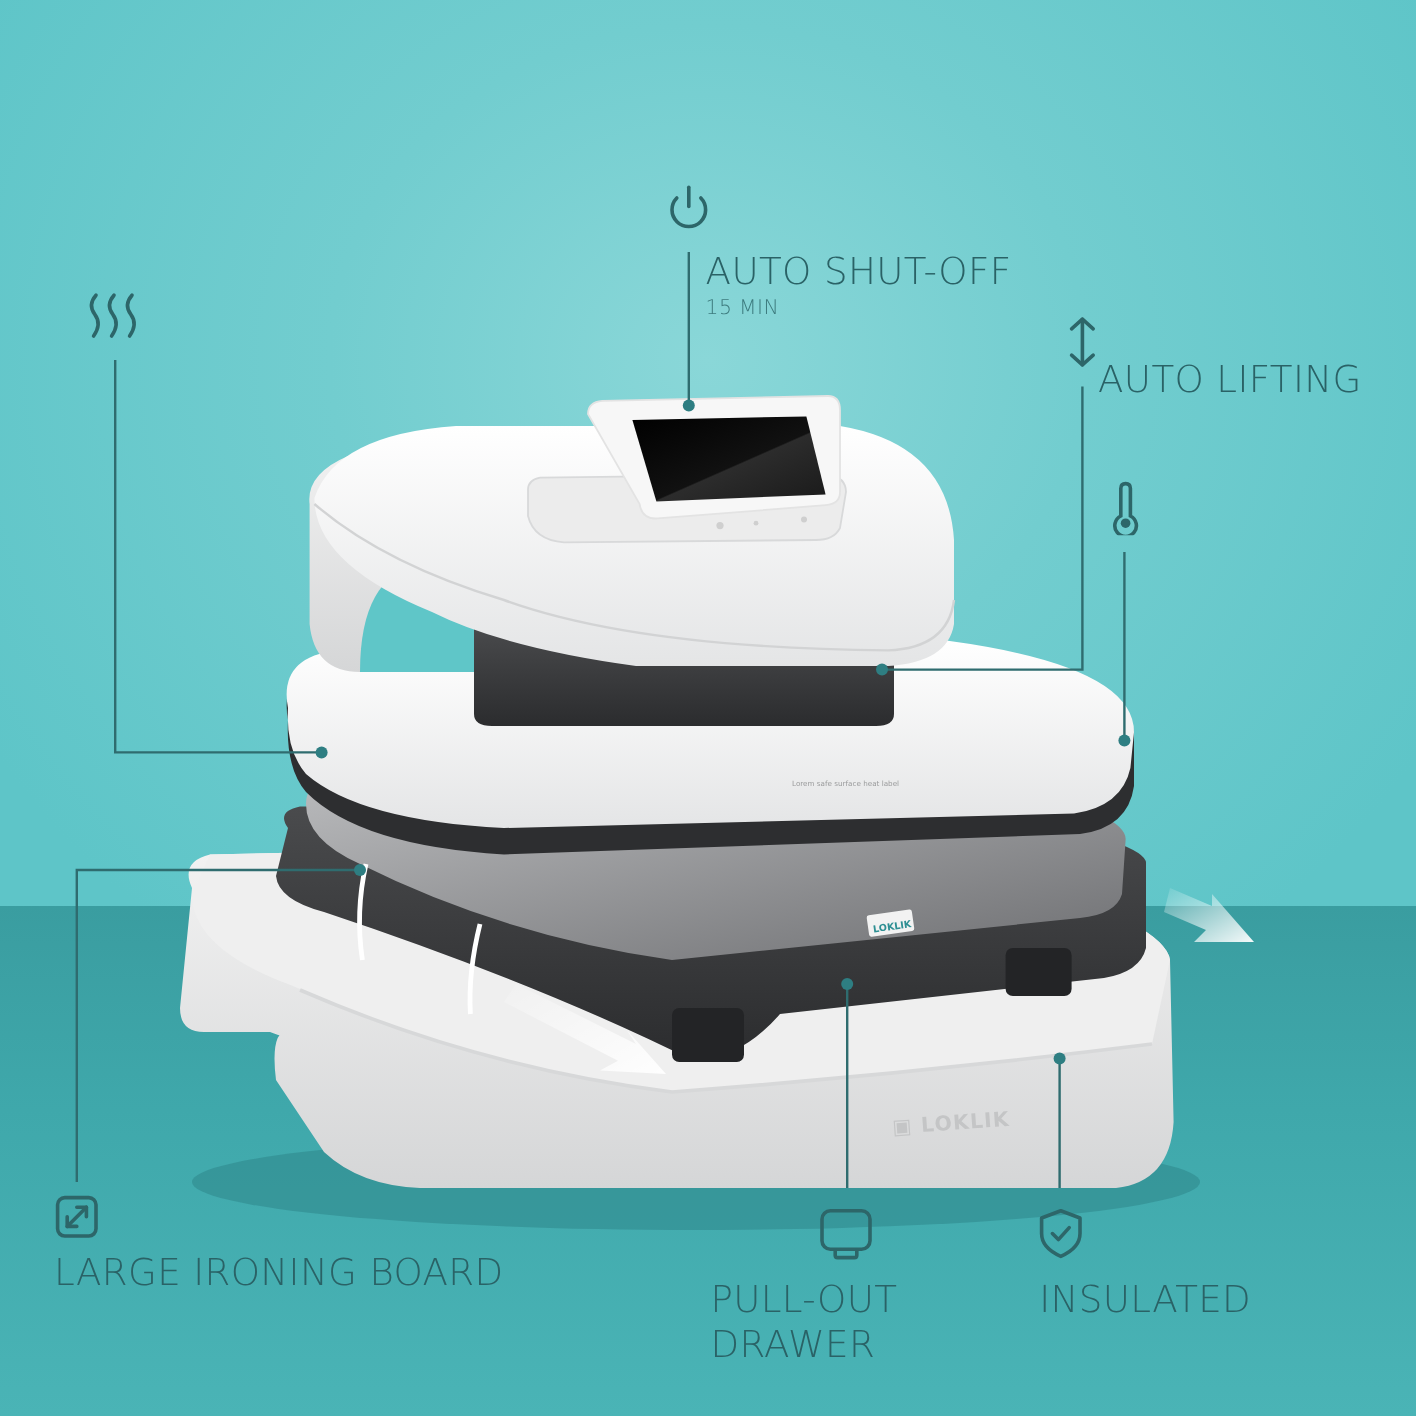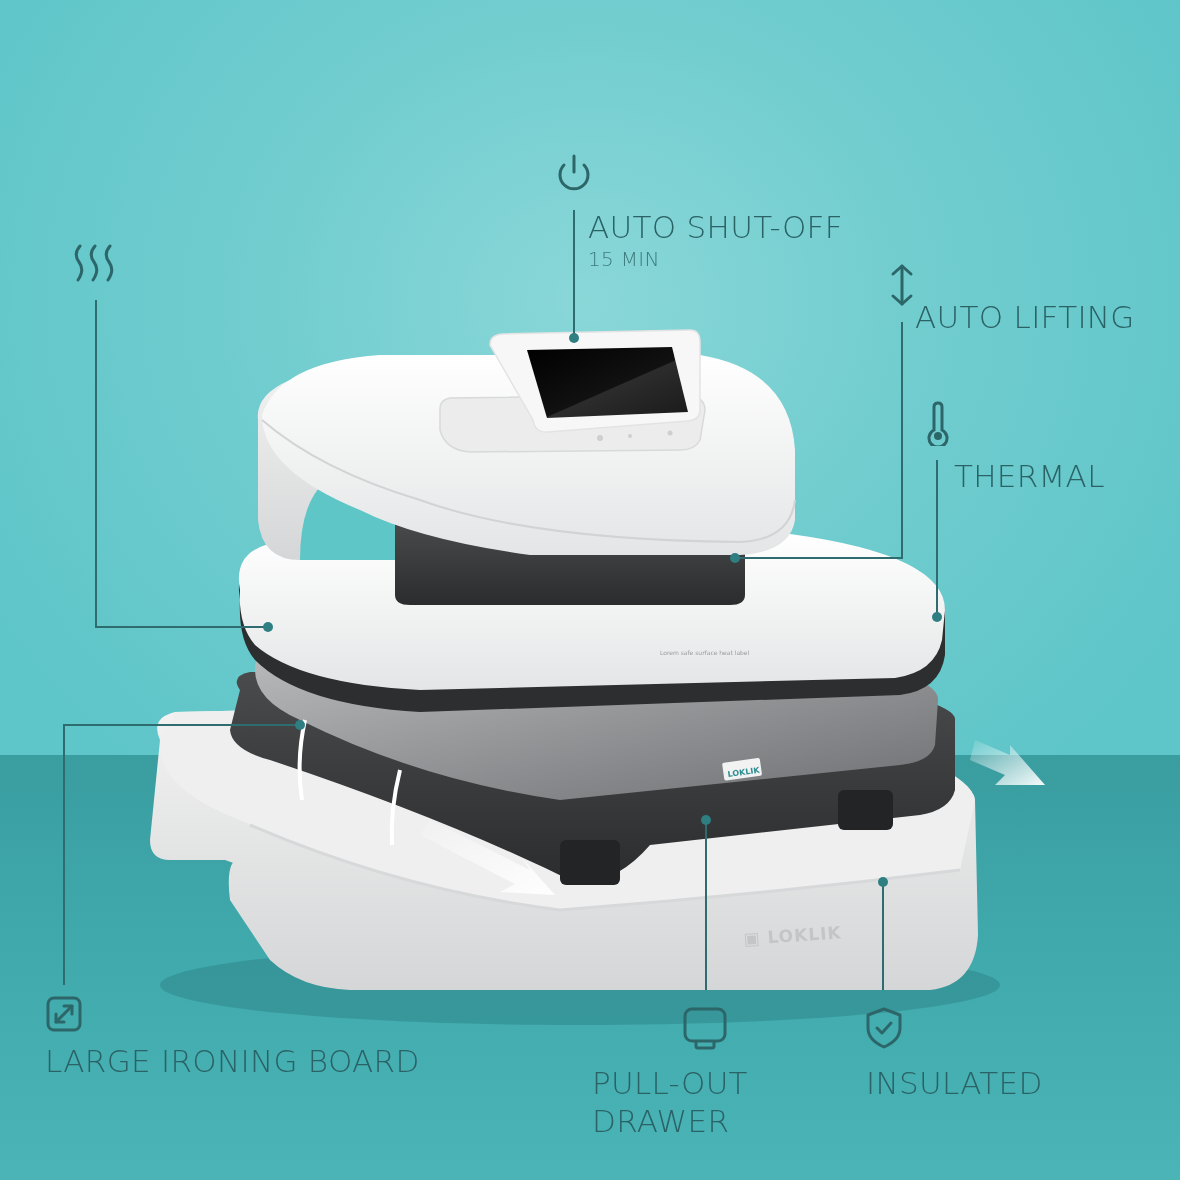--- a/index.html
+++ b/index.html
@@ -16,21 +16,21 @@
       position: absolute; left: 0; top: 755px; width: 1180px; height: 425px;
       background: linear-gradient(180deg, #3a9da0 0%, #3fa8ab 40%, #4ab4b6 100%);
     }
     .stage { position: absolute; left: 0; top: 0; width: 1180px; height: 1180px; }
     .label {
       position: absolute; color: #2a6164; text-transform: uppercase;
       font-family: "DejaVu Sans", sans-serif; font-weight: 300;
       letter-spacing: 0.3px; line-height: 1.25; white-space: nowrap;
     }
     .label .main { font-size: 31px; display: block; color: #2a6266; }
-    .label .sub  { font-size: 20px; display: block; color: #3d7b7e; }
+    .label .sub  { font-size: 17px; display: block; color: #3d7b7e; }
     .icon { position: absolute; }
     svg.overlay { position: absolute; left: 0; top: 0; pointer-events: none; }
   </style>
 </head>
 <body>
 
 <div class="bg-wall"></div>
 <div class="bg-floor"></div>
 
 <svg class="stage" width="1180" height="1180" viewBox="0 0 1180 1180">
@@ -201,21 +201,20 @@
 <div class="label" style="left:588px;top:208px">
   <span class="main">AUTO SHUT-OFF</span>
   <span class="sub">15 MIN</span>
 </div>
 
 <div class="label" style="left:915px;top:298px">
   <span class="main">AUTO LIFTING</span>
 </div>
 
 <div class="label" style="left:954px;top:457px;line-height:38px">
-  <span class="main">THERMAL</span>
 </div>
 
 <div class="label" style="left:45px;top:1042px">
   <span class="main">LARGE IRONING BOARD</span>
 </div>
 
 <div class="label" style="left:592px;top:1064px;line-height:38px;text-align:left;width:134px">
   <span class="main">PULL-OUT</span>
   <span class="main">DRAWER</span>
 </div>

